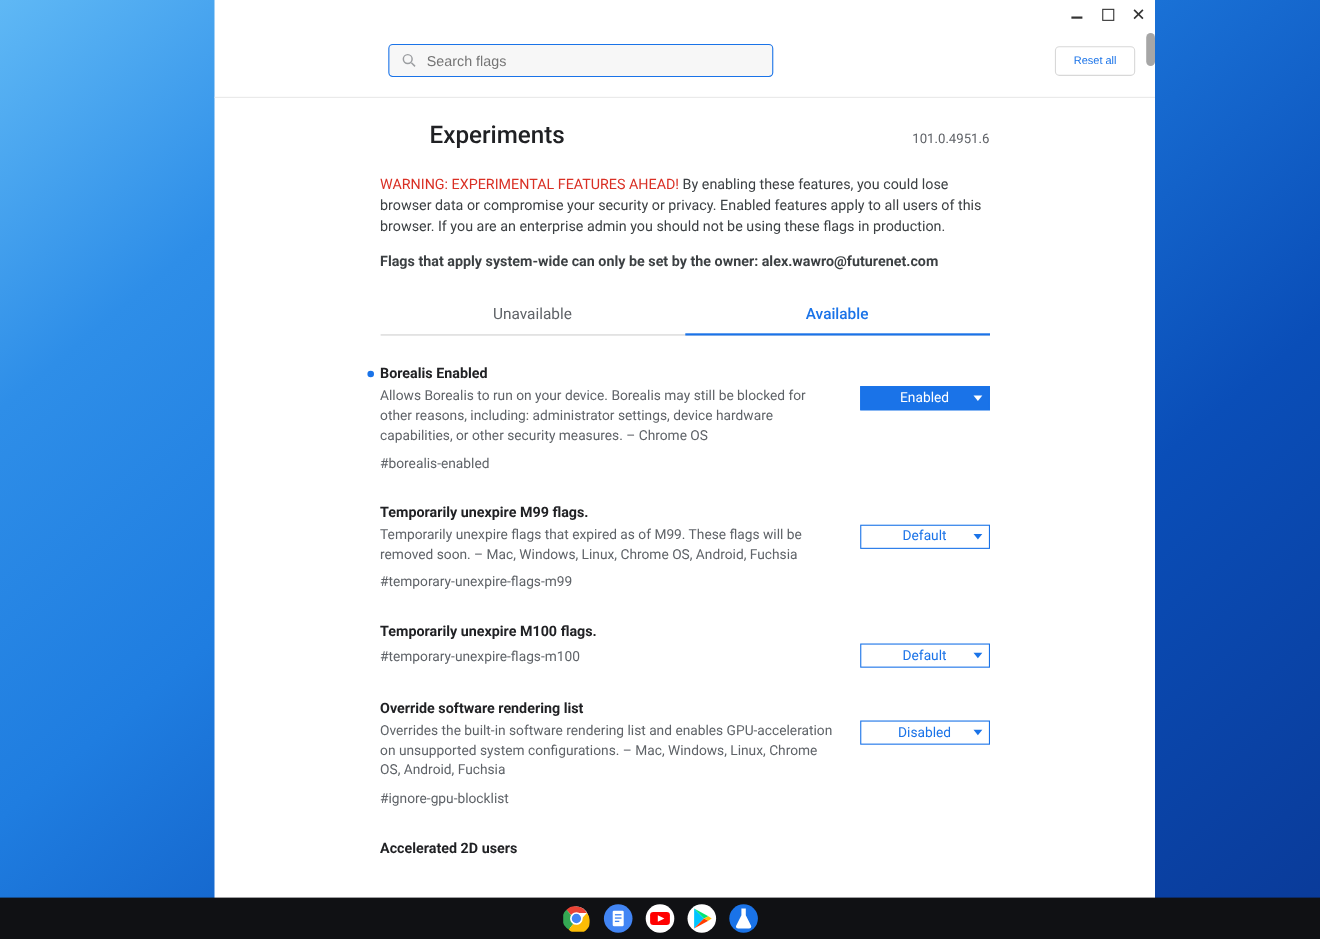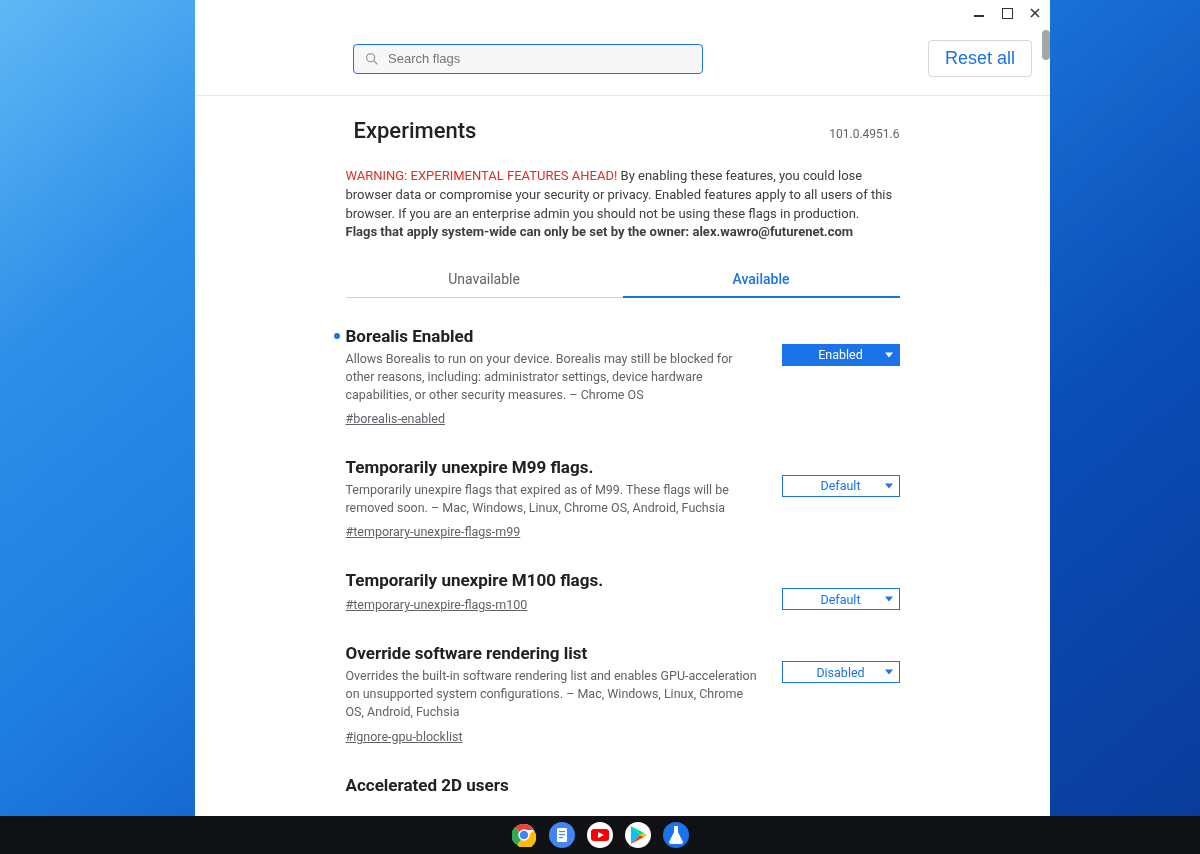--- a/index.html
+++ b/index.html
@@ -65,52 +65,54 @@
   .search-box input {
     border: none; outline: none; background: transparent;
     font-size: 13px; color: #555; flex: 1;
   }
   .search-row .spacer-mid { flex: 1; }
   .reset-btn {
     border: 1px solid #d8d8d8;
     border-radius: 4px;
     background: #fff;
     color: #1a73e8;
-    font-size: 18px;
+    font-size: 10px;
     padding: 7px 16px;
     cursor: pointer;
   }
   
   .content {
     flex: 1;
     overflow-y: auto;
     padding: 0;
   }
   .content-inner {
     width: 554px;
     margin: 0 auto;
     padding-top: 22px;
   }
   .title-row {
     display: flex;
     justify-content: space-between;
     align-items: baseline;
     margin-bottom: 24px;
+    margin-left: 37px;
   }
   .title-row h1 {
     font-size: 22px;
     font-weight: 500;
     color: #202124;
     padding-left: 8px;
   }
   .version { font-size: 12px; color: #606368; }
   .warning {
     font-size: 13px;
     color: #3c4043;
     line-height: 1.45;
+    margin-bottom: 14px;
   }
   .warning .red { color: #d93025; }
   .owner-note {
     font-size: 13px;
     color: #3c4043;
     margin-bottom: 22px;
     font-weight: bold;
   }
   
   .tabs {
@@ -139,21 +141,21 @@
     background: #1a73e8;
   }
   
   .flag {
     display: flex;
     gap: 20px;
     margin-bottom: 30px;
   }
   .flag-left { flex: 1; }
   .flag-title {
-    font-size: 17px;
+    font-size: 13px;
     font-weight: 700;
     color: #202124;
     margin-bottom: 4px;
     display: flex;
     align-items: center;
     gap: 6px;
   }
   .changed-dot {
     width: 6px; height: 6px; border-radius: 50%;
     background: #1a73e8;
@@ -162,21 +164,20 @@
   }
   .flag-desc {
     font-size: 12.5px;
     color: #5f6368;
     line-height: 1.45;
     margin-bottom: 4px;
   }
   .flag-hash {
     font-size: 12.5px;
     color: #5f6368;
-    text-decoration: underline;
     cursor: pointer;
     display: inline-block;
   }
   .flag-right {
     width: 118px;
     display: flex;
     align-items: flex-start;
     padding-top: 18px;
   }
   .selector {

